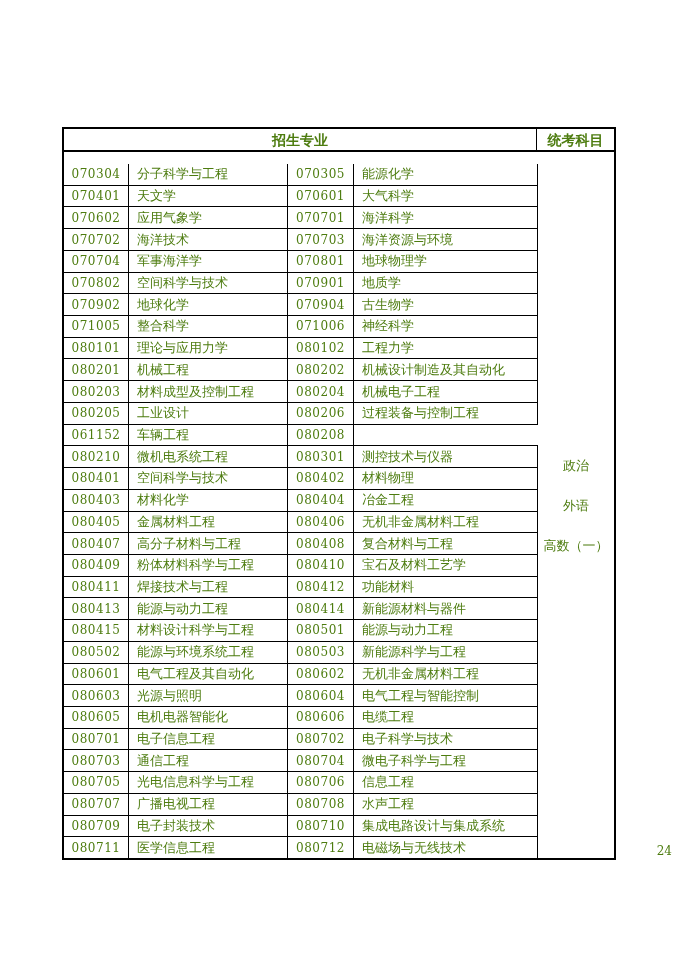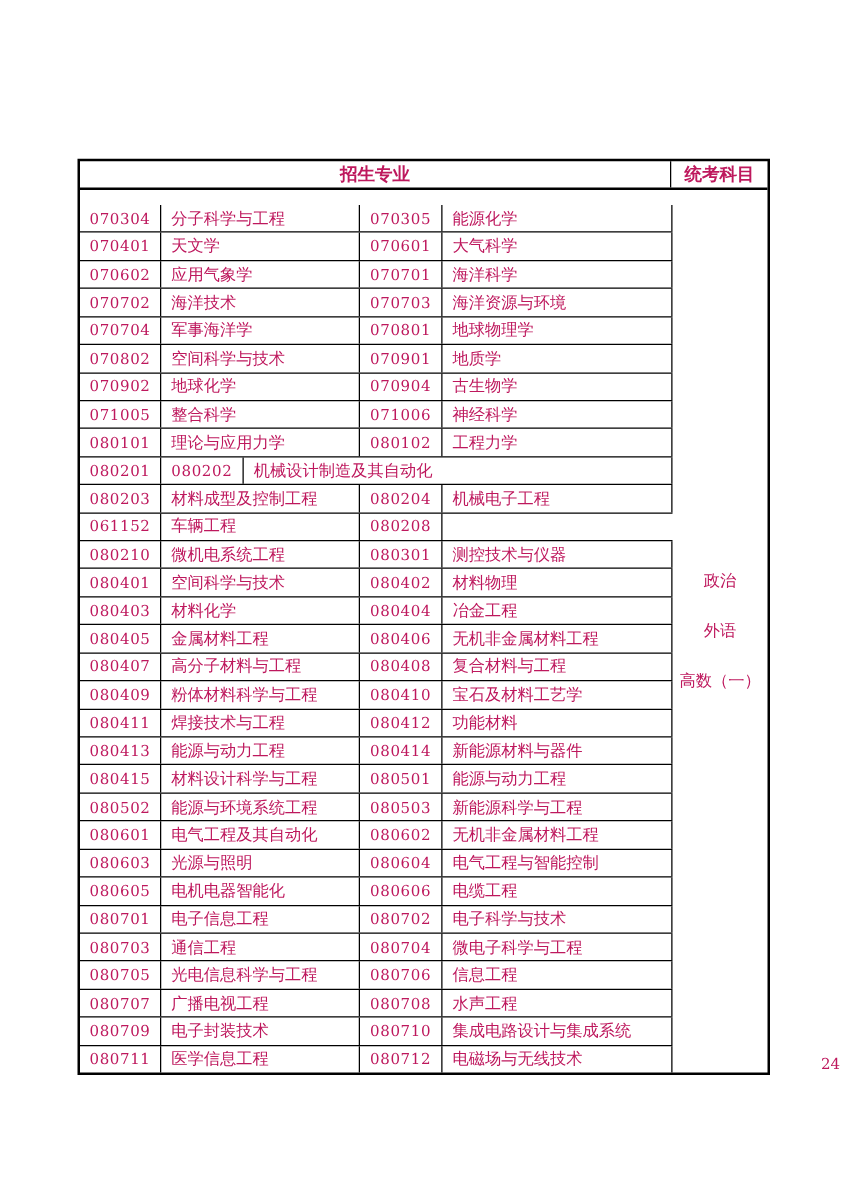--- a/index.html
+++ b/index.html
@@ -3,21 +3,21 @@
 <meta charset="utf-8">
 <style>
   * { margin: 0; padding: 0; box-sizing: border-box; }
   html, body { background: #e8e8e8; }
   .page {
     position: relative;
     width: 680px;
     height: 961px;
     background: #ffffff;
     font-family: "DejaVu Serif", "Liberation Serif", serif;
-    color: #be185d;
+    color: #4d7c0f;
     overflow: hidden;
   }
   .majors-table {
     position: absolute;
     left: 62px;
     top: 127px;
     width: 554px;
     height: 733px;
     border: 2px solid #000000;
     display: flex;
@@ -156,28 +156,35 @@
             <div class="cell name c3">神经科学</div>
           </div>
           <div class="row">
             <div class="cell code c0">080101</div>
             <div class="cell name c1">理论与应用力学</div>
             <div class="cell code c2">080102</div>
             <div class="cell name c3">工程力学</div>
           </div>
           <div class="row">
             <div class="cell code c0">080201</div>
+            <div class="cell name c1">机械工程</div>
             <div class="cell code c2">080202</div>
             <div class="cell name c3">机械设计制造及其自动化</div>
           </div>
           <div class="row">
             <div class="cell code c0">080203</div>
             <div class="cell name c1">材料成型及控制工程</div>
             <div class="cell code c2">080204</div>
             <div class="cell name c3">机械电子工程</div>
+          </div>
+          <div class="row">
+            <div class="cell code c0">080205</div>
+            <div class="cell name c1">工业设计</div>
+            <div class="cell code c2">080206</div>
+            <div class="cell name c3">过程装备与控制工程</div>
           </div>
           <div class="row">
             <div class="cell code c0">061152</div>
             <div class="cell name c1">车辆工程</div>
             <div class="cell code c2">080208</div>
           </div>
           <div class="row">
             <div class="cell code c0">080210</div>
             <div class="cell name c1">微机电系统工程</div>
             <div class="cell code c2">080301</div>

